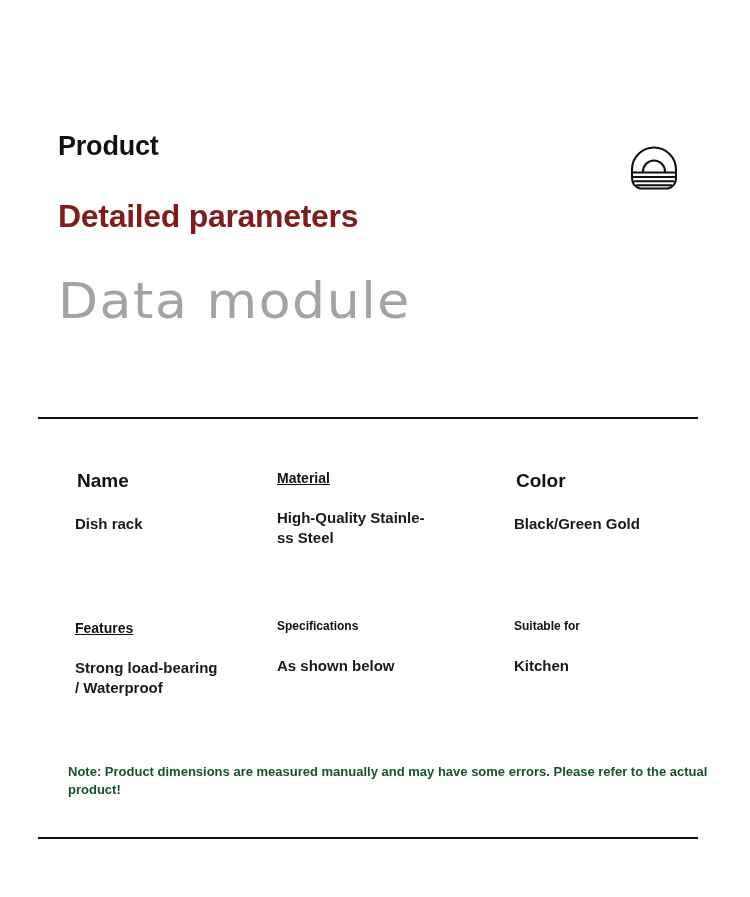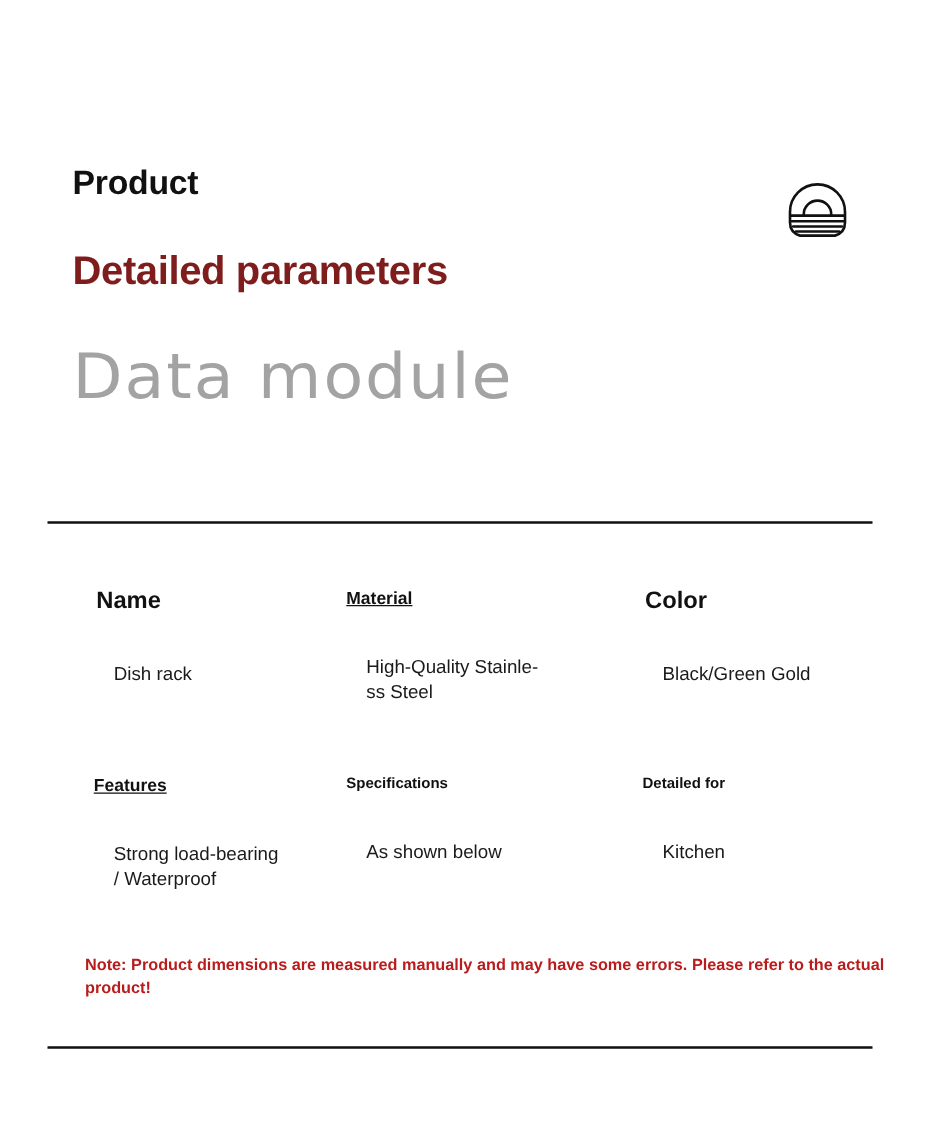--- a/index.html
+++ b/index.html
@@ -116,43 +116,43 @@
   .col-3 { left: 514px; width: 215px; }
 
   .spec-label {
     font-weight: 700;
     color: #111111;
     line-height: 1.15;
     margin: 0;
     white-space: nowrap;
   }
   .spec-value {
-    font-weight: 400;
+    font-weight: 700;
     font-size: 15px;
     color: #1a1a1a;
     line-height: 1.35;
-    margin: 16px;
+    margin: 0;
     padding-top: 22px;
   }
 
   
   .lbl-lg { font-size: 19px; padding-left: 2px; }
   .lbl-sm { font-size: 14px; text-decoration: underline; }
   .lbl-md { font-size: 12px; }
 
   
   .note {
     position: absolute;
     left: 68px;
     top: 763px;
     width: 655px;
     font-size: 13px;
     font-weight: 700;
     line-height: 1.42;
-    color: #b91c1c;
+    color: #14532d;
     margin: 0;
   }
 </style>
 </head>
 <body>
 
 <div class="page">
 
   <div class="header-block">
     <p class="title-product">Product</p>
@@ -198,21 +198,21 @@
       <div class="spec-cell col-1">
         <p class="spec-label lbl-sm">Features</p>
         <p class="spec-value" style="white-space: pre-line;">Strong load-bearing
 / Waterproof</p>
       </div>
       <div class="spec-cell col-2">
         <p class="spec-label lbl-md">Specifications</p>
         <p class="spec-value" style="white-space: pre-line;">As shown below</p>
       </div>
       <div class="spec-cell col-3">
-        <p class="spec-label lbl-md">Detailed for</p>
+        <p class="spec-label lbl-md">Suitable for</p>
         <p class="spec-value" style="white-space: pre-line;">Kitchen</p>
       </div>
     </div>
 
   </div>
 
   <p class="note">Note: Product dimensions are measured manually and may have some errors. Please refer to the actual product!</p>
 
   <div class="rule rule-bottom"></div>
 

